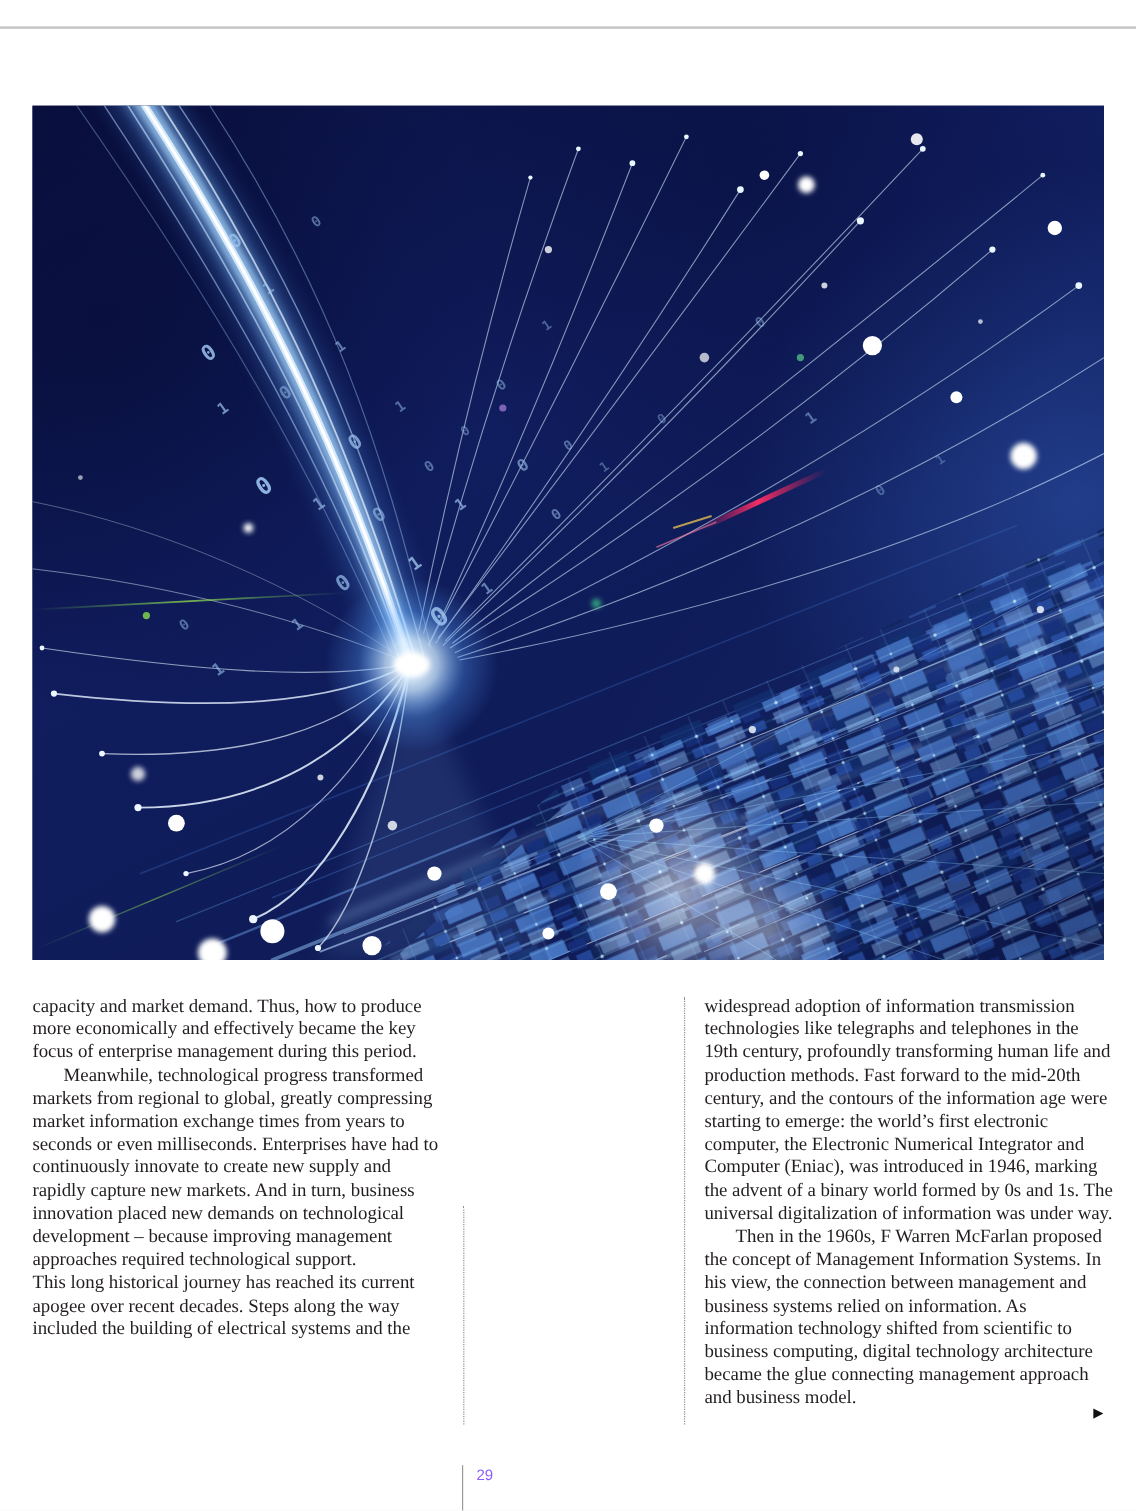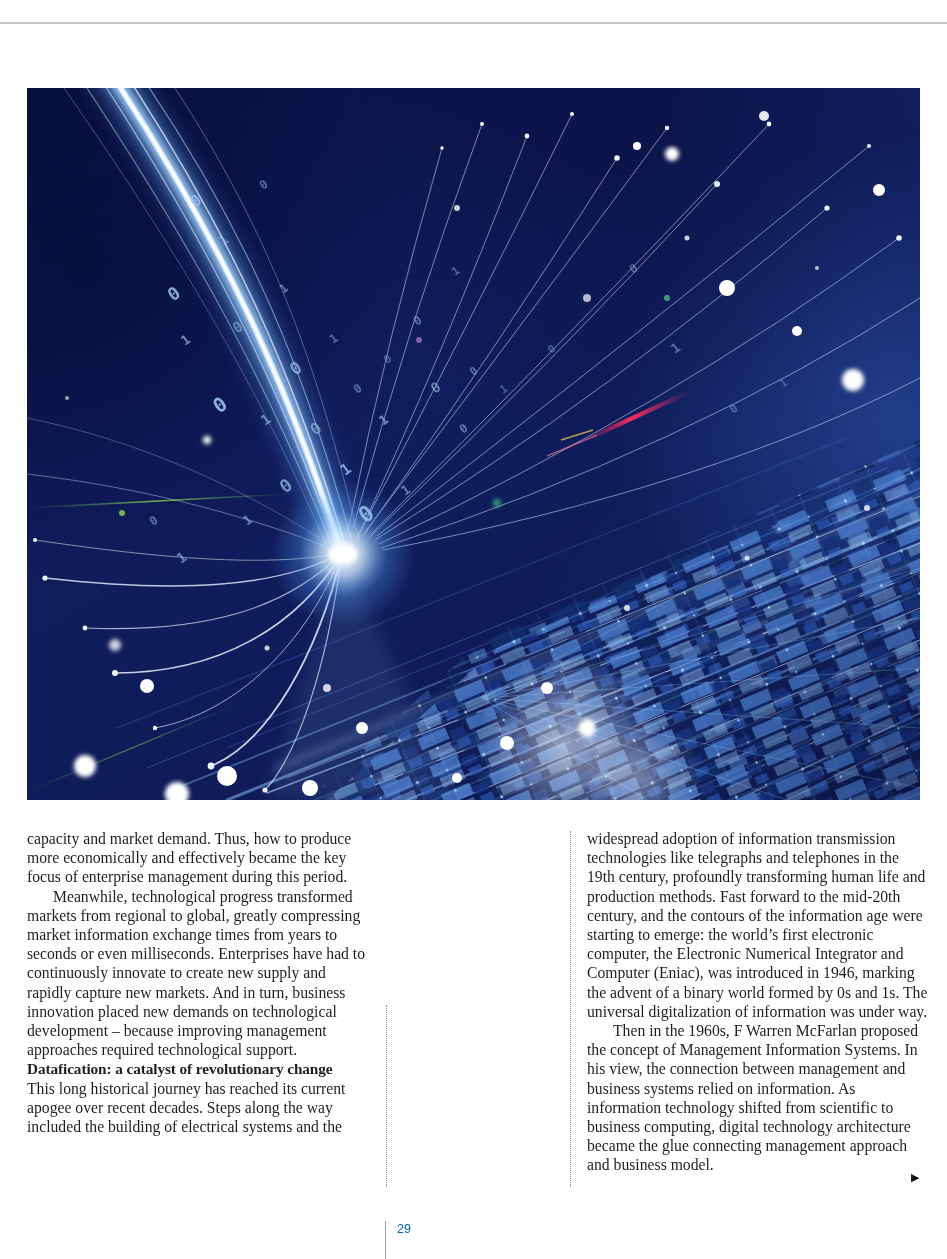--- a/index.html
+++ b/index.html
@@ -24,21 +24,21 @@
 
   .sep{position:absolute;width:0;border-left:1px dotted #8f8f8f;}
   .sep-left{left:359px;top:176px;height:182px;}
   .sep-right{left:543px;top:2px;height:356px;}
 
   .cont-marker{position:absolute;left:884px;top:342px;font-size:11px;color:#111111;
                font-family:"DejaVu Sans", sans-serif;}
 
   .footer-rule{position:absolute;left:385px;top:1221px;width:1px;height:38px;background:#9a9a9a;}
   .page-number{position:absolute;left:397px;top:1222px;font-family:"Liberation Sans", sans-serif;
-               font-size:12.5px;color:#0369a1;}
+               font-size:12.5px;color:#8b5cf6;}
   .bin{font-family:"DejaVu Sans Mono", monospace;font-weight:bold;}
 </style>
 </head>
 <body>
 
 <div class="page">
 
   <div class="top-rule"></div>
 
   <div class="hero">
@@ -302,21 +302,20 @@
         <circle cx="240" cy="560" r="2.5" opacity="0.8"></circle>
       </g>
     </svg>
   </div>
 
   <div class="content">
 
     <div class="col col1">
       <p>capacity and market demand. Thus, how to produce more economically and effectively became the key focus of enterprise management during this period.</p>
       <p class="indent">Meanwhile, technological progress transformed markets from regional to global, greatly compressing market information exchange times from years to seconds or even milliseconds. Enterprises have had to continuously innovate to create new supply and rapidly capture new markets. And in turn, business innovation placed new demands on technological development – because improving management approaches required technological support.</p>
-      <p class="section-heading">Datafication: a catalyst of revolutionary change</p>
       <p>This long historical journey has reached its current apogee over recent decades. Steps along the way included the building of electrical systems and the</p>
     </div>
 
 
     <div class="sep sep-left"></div>
     <div class="sep sep-right"></div>
 
     <div class="col col3">
       <p>widespread adoption of information transmission technologies like telegraphs and telephones in the 19th century, profoundly transforming human life and production methods. Fast forward to the mid-20th century, and the contours of the information age were starting to emerge: the world’s first electronic computer, the Electronic Numerical Integrator and Computer (Eniac), was introduced in 1946, marking the advent of a binary world formed by 0s and 1s. The universal digitalization of information was under way.</p>
       <p class="indent">Then in the 1960s, F Warren McFarlan proposed the concept of Management Information Systems. In his view, the connection between management and business systems relied on information. As information technology shifted from scientific to business computing, digital technology architecture became the glue connecting management approach and business model.</p>

